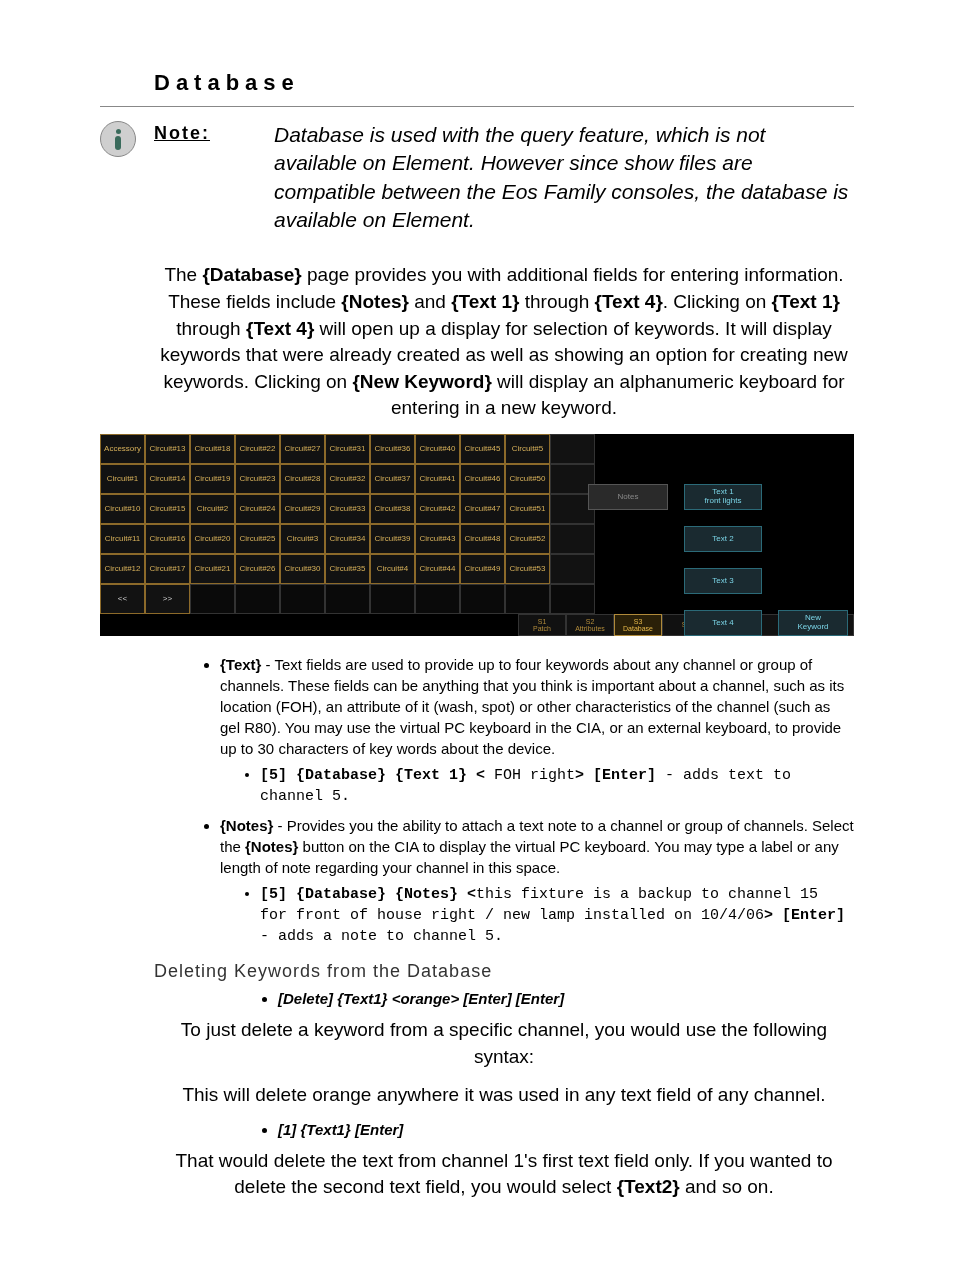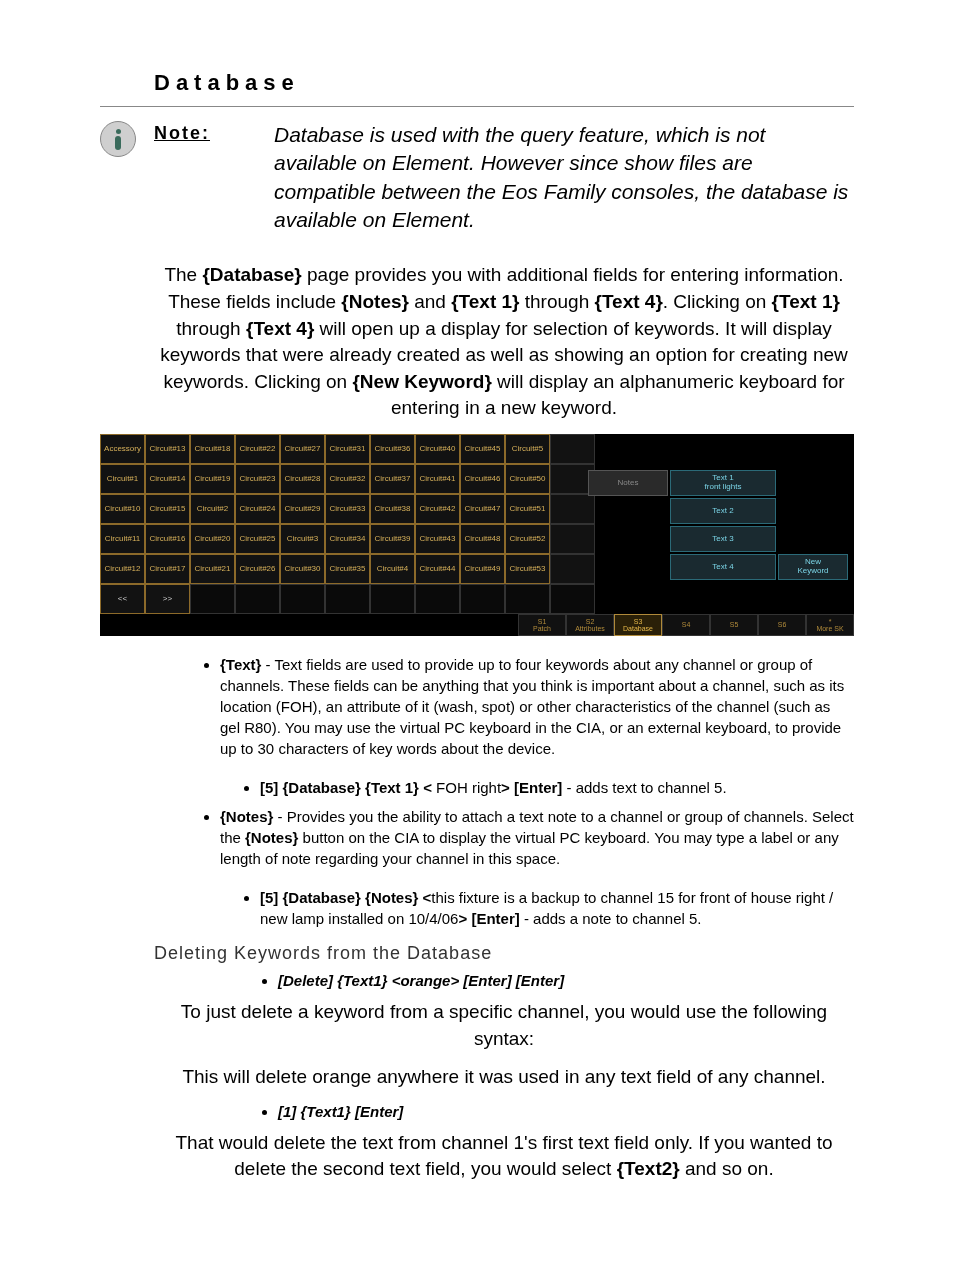--- a/index.html
+++ b/index.html
@@ -94,21 +94,21 @@
   .ss-cell.nav { color: #cfcfcf; }
   .ss-right {
     position: absolute;
     right: 6px;
     top: 0;
     bottom: 24px;
     width: 260px;
     display: grid;
     grid-template-columns: 80px 1fr 70px;
     grid-template-rows: repeat(5, 26px);
-    gap: 2px;
+    gap: 16px;
     align-content: start;
     padding-top: 8px;
   }
   .ss-btn {
     background: #1a2a30;
     border: 1px solid #2b6a78;
     color: #7bd4e6;
     display: flex;
     align-items: center;
     justify-content: center;
@@ -139,21 +139,21 @@
     box-sizing:border-box;
   }
   .ss-tab.active { color:#e6b84a; border-color:#b08a3a; background:#2a2008;}
   .bullets {
     margin: 0 0 10px 100px;
     padding: 0;
     font-size: 15px;
     line-height: 1.4;
   }
   .bullets li { list-style: disc; margin-left: 20px; margin-bottom: 8px;}
-  .sub-bullets { margin: 18px 0 0 22px; padding: 0; }
+  .sub-bullets { margin: 6px 0 0 22px; padding: 0; font-family: Liberation Mono, monospace; }
   .sub-bullets li { list-style: disc; margin-left: 18px; margin-bottom: 4px;}
   .subheading {
     font-size: 18px;
     letter-spacing: 1px;
     font-weight: 400;
     margin: 14px 0 8px 54px;
     color: #333;
   }
   .syntax-bullet {
     margin: 0 0 10px 160px;

